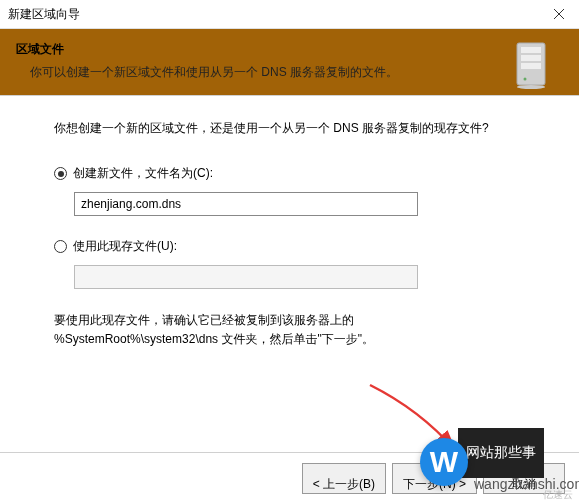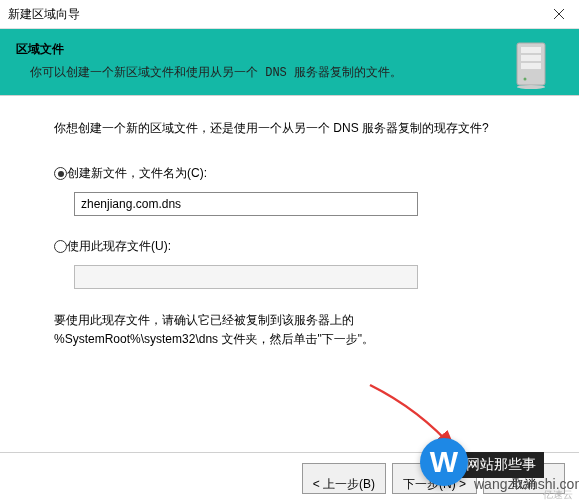--- a/index.html
+++ b/index.html
@@ -24,40 +24,40 @@
       width: 40px;
       height: 28px;
       display: flex;
       align-items: center;
       justify-content: center;
       cursor: pointer;
     }
     .close-btn svg { width: 10px; height: 10px; }
     .header {
       padding: 12px 12px 14px 16px;
-      background: #14b8a6;
+      background: #a16207;
       border-bottom: 1px solid #d0d0d0;
       position: relative;
-      font-family: Liberation Mono, monospace;
     }
     .header-title { font-weight: bold; font-size: 12px; margin-bottom: 6px; }
     .header-desc { font-size: 12px; color: #222; padding-left: 14px; }
     .server-icon {
       position: absolute;
       right: 28px;
       top: 12px;
     }
     .content {
       padding: 24px 46px 10px 46px;
       margin-left: 8px;
     }
     .question { font-size: 12px; margin-bottom: 28px; }
     .radio-row {
       display: flex;
       align-items: center;
+      gap: 6px;
       margin-bottom: 10px;
     }
     .radio {
       width: 13px; height: 13px;
       border: 1px solid #333;
       border-radius: 50%;
       display: inline-flex;
       align-items: center; justify-content: center;
       flex-shrink: 0;
     }
@@ -126,21 +126,21 @@
       z-index: 10;
       box-shadow: 0 2px 6px rgba(0,0,0,0.25);
     }
     .watermark-text {
       position: absolute;
       bottom: 26px;
       left: 458px;
       background: #222;
       color: #fff;
       font-size: 14px;
-      padding: 4px 8px;
+      padding: 16px 8px;
       z-index: 9;
       white-space: nowrap;
     }
     .watermark-url {
       position: absolute;
       bottom: 12px;
       left: 474px;
       font-size: 14px;
       color: #555;
       z-index: 9;

